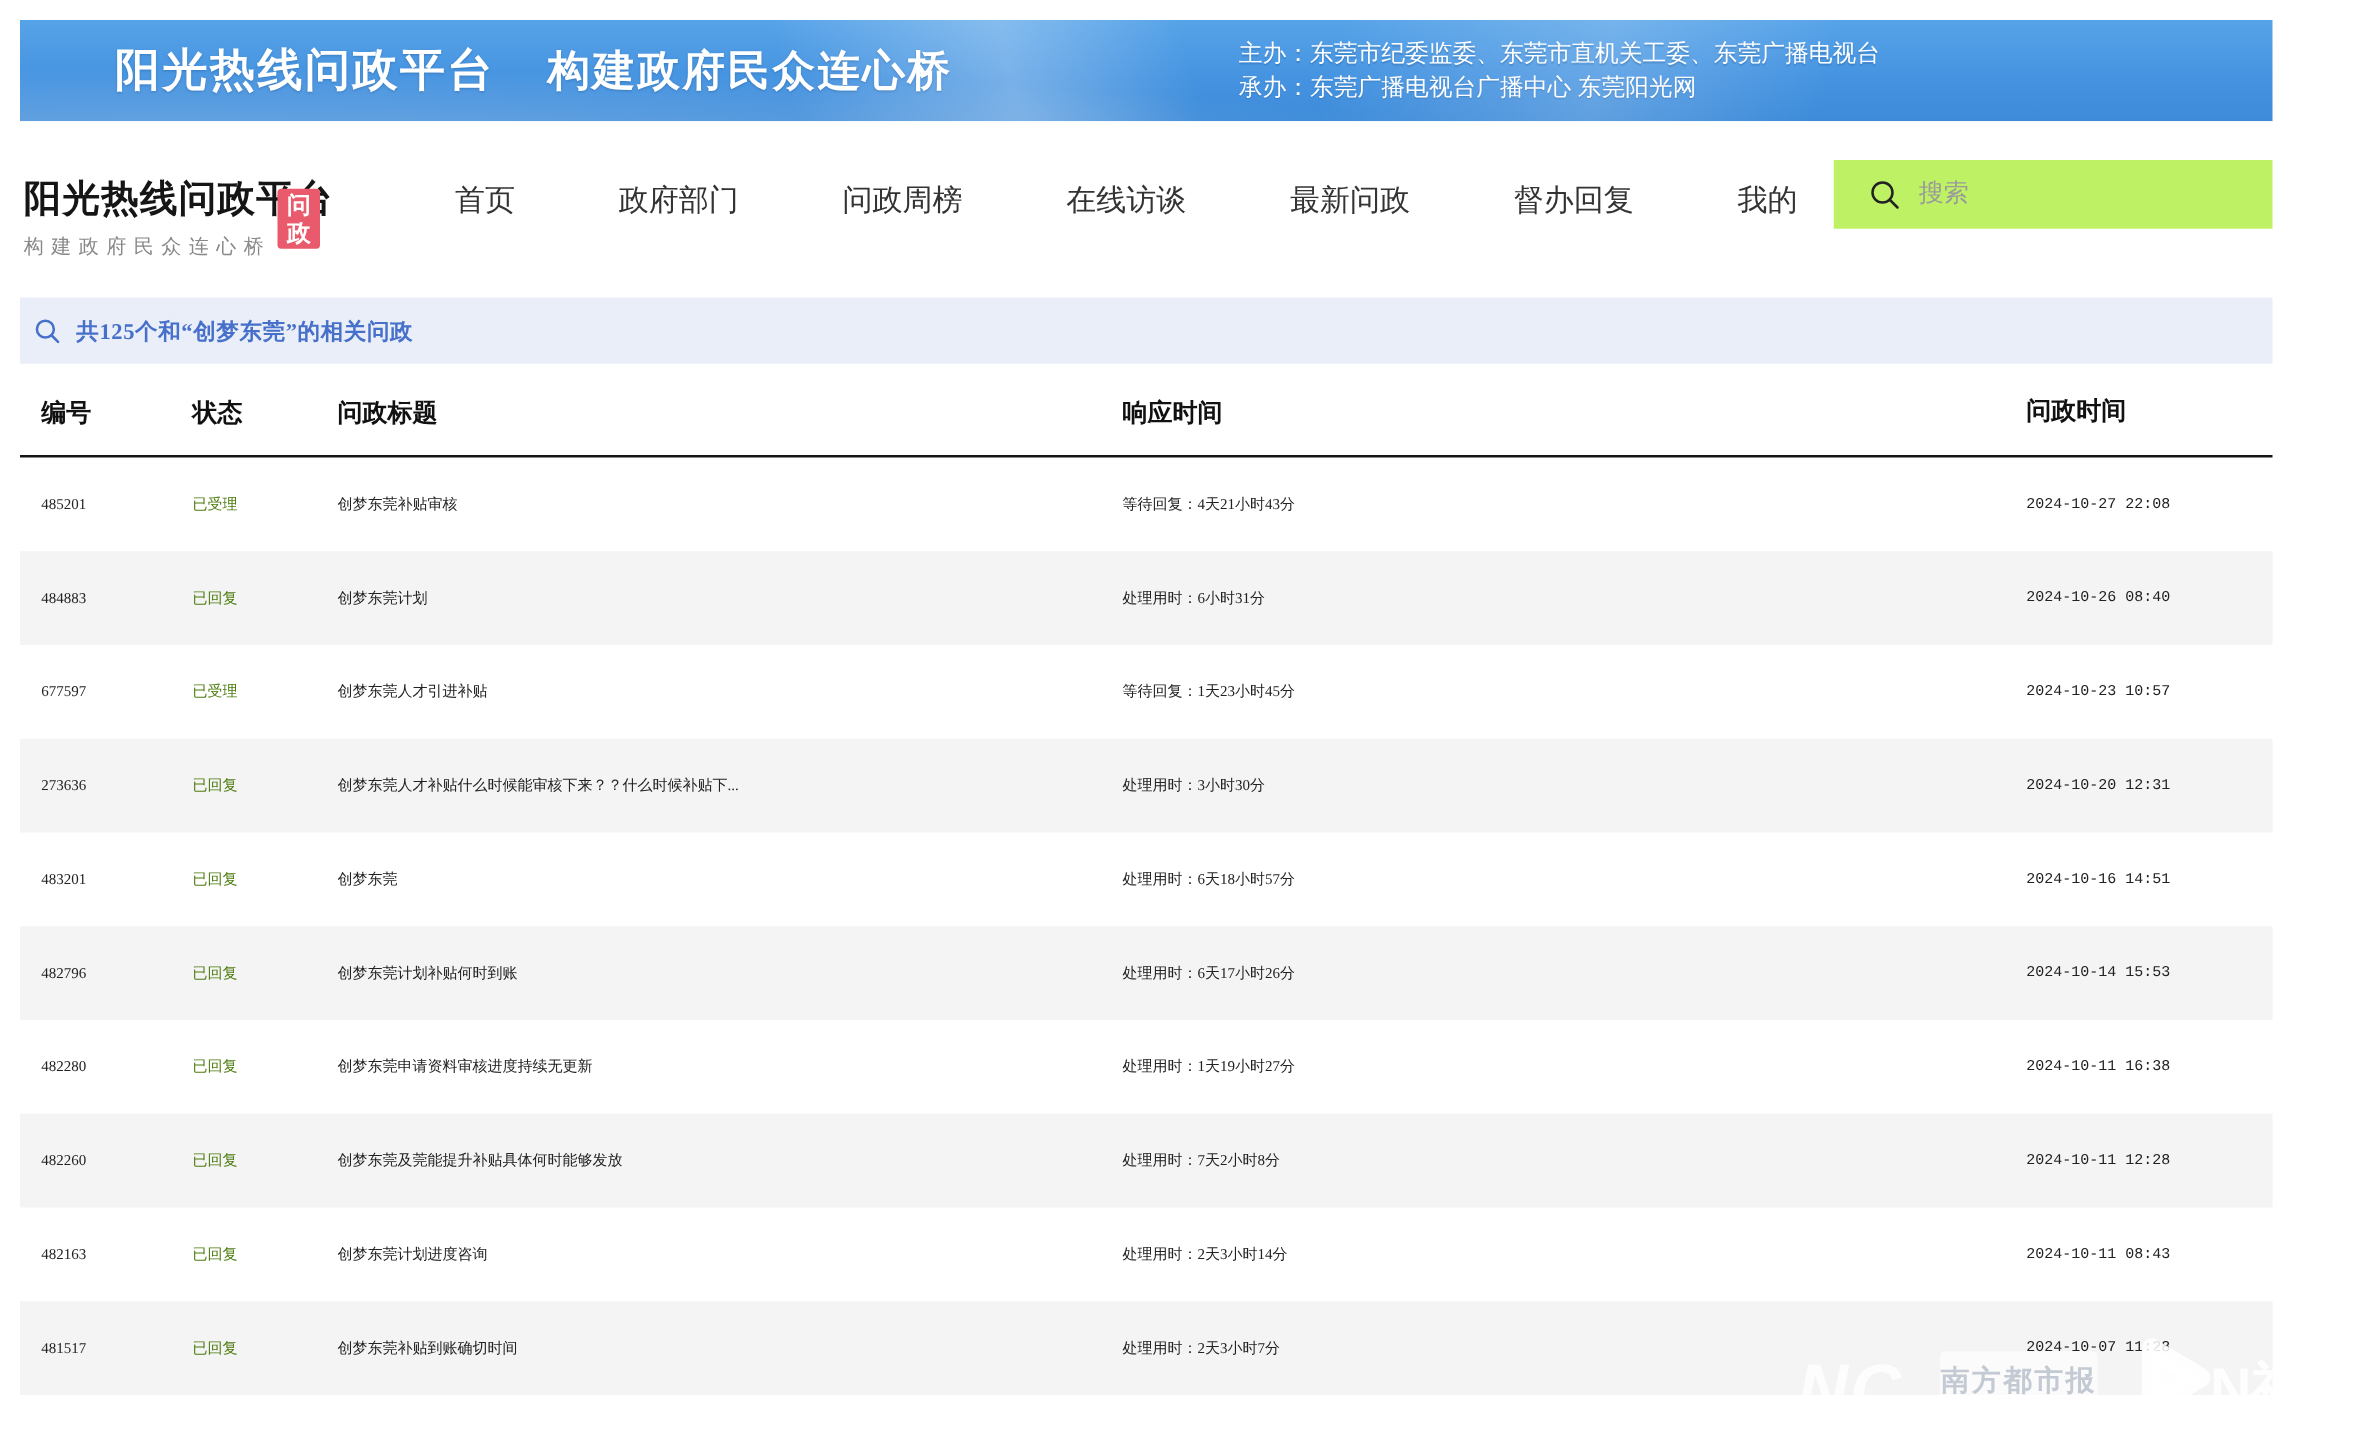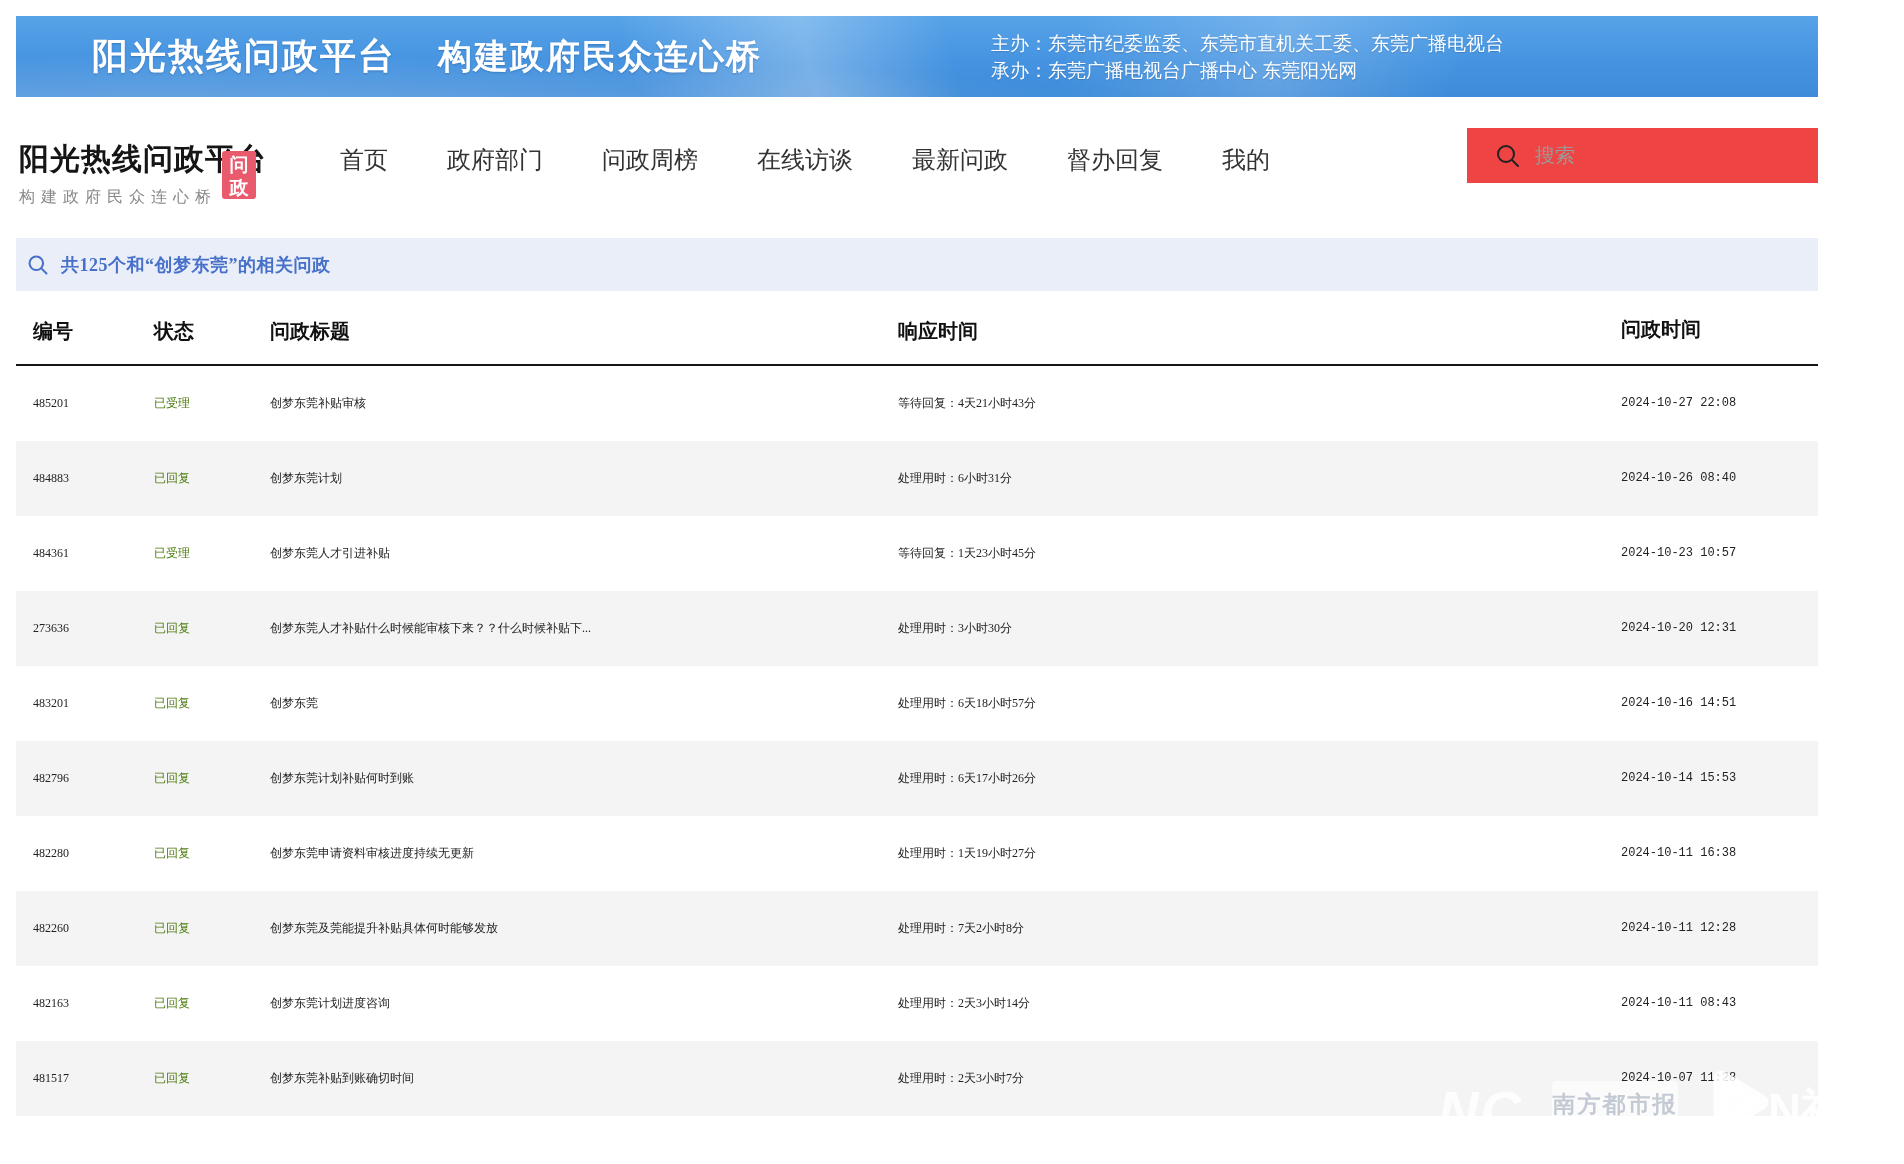--- a/index.html
+++ b/index.html
@@ -28,23 +28,23 @@
   .logo { position:absolute; left:3px; top:42px; cursor:pointer; }
   .logo-title { font-family:"Liberation Sans","DejaVu Sans",sans-serif; font-size:30px; font-weight:700;
     color:#151515; letter-spacing:1px; }
   .logo-sub { font-family:"Liberation Sans","DejaVu Sans",sans-serif; font-size:16px; color:#888;
     letter-spacing:6px; margin-top:7px; }
   .logo-badge { position:absolute; left:203px; top:12px; width:34px; height:48px; background:#e95b6c;
     border-radius:3px; color:#fff; font-family:"Liberation Sans","DejaVu Sans",sans-serif;
     font-size:19px; font-weight:700; line-height:23px; text-align:center; padding-top:2px; }
   .nav-links { position:absolute; left:324px; top:47px; display:flex; gap:59px;
     font-size:24px; color:#333; }
-  .nav-links .nav-item { cursor:pointer; white-space:nowrap; }
-
-  .search-box { position:absolute; left:1451px; top:31px; width:351px; height:55px; background:#ef4444;
+  .nav-links .nav-item { cursor:pointer; white-space:nowrap;margin-left:24px; }
+
+  .search-box { position:absolute; left:1451px; top:31px; width:351px; height:55px; background:#bef264;
     display:flex; align-items:center; padding-left:28px; }
   .search-box svg { flex:0 0 auto; }
   .search-box input { border:none; outline:none; background:transparent; margin-left:14px; width:260px;
     font-family:"Liberation Serif","DejaVu Serif",serif; font-size:20px; color:#333; }
   .search-box input::placeholder { color:#9a9a9a; }
 
   
   .result-bar { position:absolute; left:16px; top:238px; width:1802px; height:53px; background:#e9eef8;
     display:flex; align-items:center; }
   .result-bar svg { margin-left:11px; }
@@ -146,21 +146,21 @@
       <div class="c-time">2024-10-27 22:08</div>
     </div>
     <div class="trow">
       <div class="c-id">484883</div>
       <div class="c-status">已回复</div>
       <div class="c-title">创梦东莞计划</div>
       <div class="c-resp">处理用时：6小时31分</div>
       <div class="c-time">2024-10-26 08:40</div>
     </div>
     <div class="trow">
-      <div class="c-id">484361</div>
+      <div class="c-id">677597</div>
       <div class="c-status">已受理</div>
       <div class="c-title">创梦东莞人才引进补贴</div>
       <div class="c-resp">等待回复：1天23小时45分</div>
       <div class="c-time">2024-10-23 10:57</div>
     </div>
     <div class="trow">
       <div class="c-id">273636</div>
       <div class="c-status">已回复</div>
       <div class="c-title">创梦东莞人才补贴什么时候能审核下来？？什么时候补贴下...</div>
       <div class="c-resp">处理用时：3小时30分</div>

